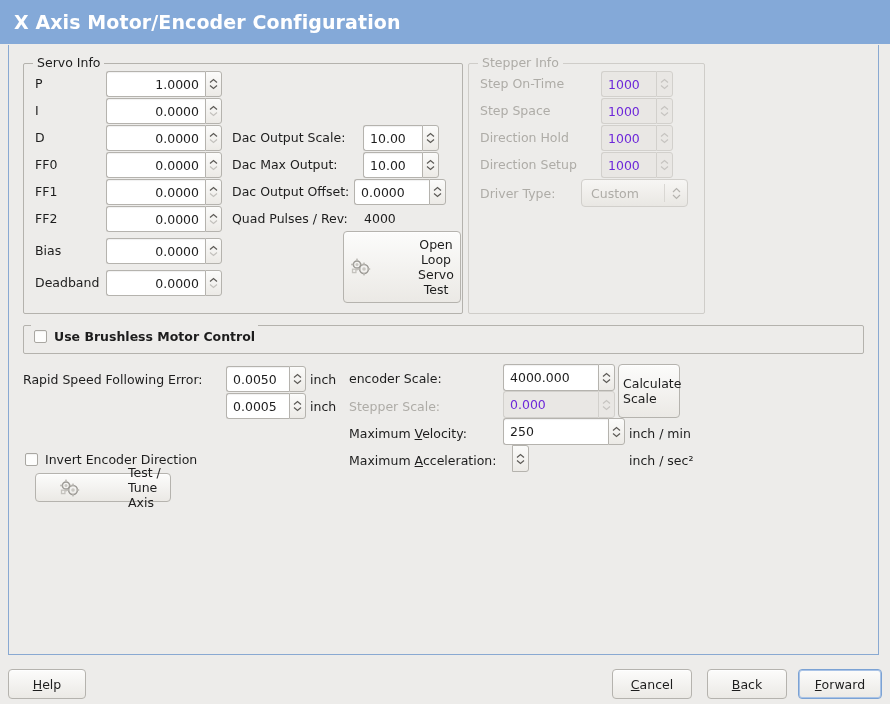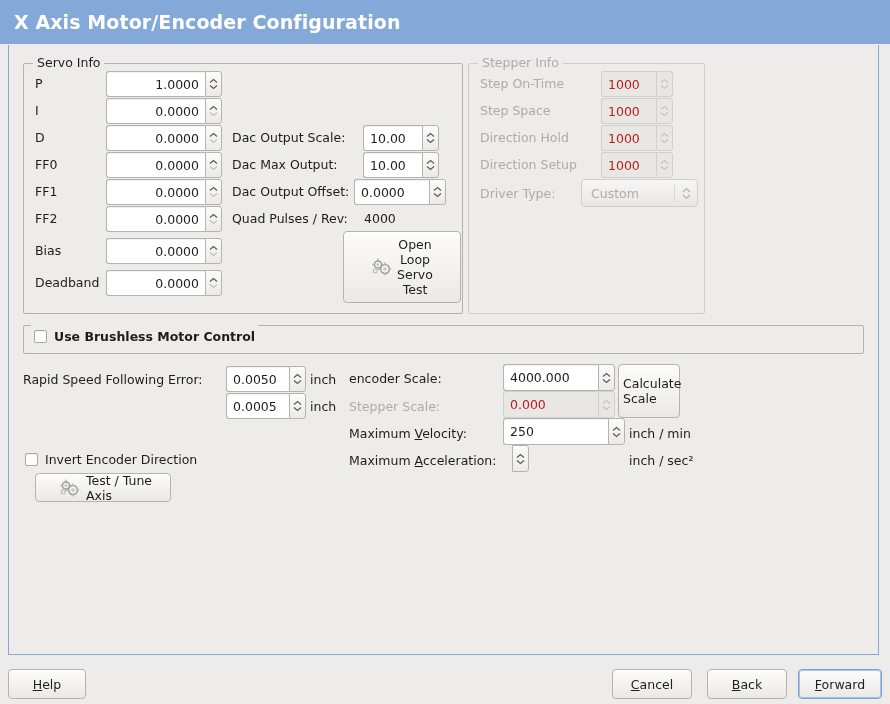--- a/index.html
+++ b/index.html
@@ -67,21 +67,21 @@
     width:17px;box-sizing:border-box;
     border:1px solid #b5b3ae;border-radius:0 3px 3px 0;
     background:linear-gradient(#fbfbfa,#eceae6);
     display:flex;flex-direction:column;
     align-items:center;justify-content:center;
   }
   .spin .btns .ar{
     width:9px;height:6px;display:block;line-height:0;
   }
   .spin .btns .ar svg{display:block;}
-  .spin.disabled .entry{background:#e9e7e4;color:#b91c1c;border-color:#d2d0cc;box-shadow:none;}
+  .spin.disabled .entry{background:#e9e7e4;color:#6d28d9;border-color:#d2d0cc;box-shadow:none;}
   .spin.disabled .btns{border-color:#d2d0cc;background:#e9e7e4;}
   .spin.disabled .btns .ar svg path{stroke:#c6c4c0;}
   .spin.nodown .btns .ar.dn svg path{stroke:#c3c1bd;}
 
   
   .combo{
     position:absolute;height:28px;box-sizing:border-box;
     border:1px solid #d1cfcb;border-radius:4px;
     background:linear-gradient(#f7f6f4,#e9e7e3);
     display:flex;align-items:center;
@@ -91,20 +91,21 @@
   .combo .carr{width:22px;display:flex;align-items:center;justify-content:center;}
 
   
   .btn{
     position:absolute;box-sizing:border-box;
     border:1px solid #b5b3ae;border-radius:4px;
     background:linear-gradient(#fcfcfb,#ebe9e5);
     display:flex;align-items:center;justify-content:center;
     font-size:12.5px;color:#1d1d1d;cursor:default;
     box-shadow:0 1px 0 rgba(255,255,255,.7) inset;
+    gap:42px;
   }
   .btn.focus{
     border-color:#7ba2d4;
     box-shadow:0 0 0 1px #a9c3e6 inset,0 1px 0 rgba(255,255,255,.7) inset;
   }
   .btn u{text-decoration:underline;}
   .btn .blabel{text-align:center;line-height:15px;}
 
   
   .chk{position:absolute;display:flex;align-items:center;white-space:nowrap;}
@@ -444,21 +445,21 @@
               </span>
             <span class="ar dn">
                 <svg width="9" height="6" viewBox="0 0 9 6">
                   <path d="M1 1.5L4.5 4.5L8 1.5" fill="none" stroke="#c6c4c0" stroke-width="1.2"></path>
                 </svg>
               </span>
           </div>
         </div>
 
         <div class="lbl dim" style="left:12px;top:123px;">Driver Type:</div>
-        <div class="combo" style="left:113px;top:116px;width:117px;">
+        <div class="combo" style="left:113px;top:116px;width:107px;">
           <span class="ctext">Custom</span>
           <span class="csep"></span>
           <span class="carr">
             <svg width="9" height="13" viewBox="0 0 9 13">
               <path d="M1 5L4.5 1.6L8 5" fill="none" stroke="#b5b3af" stroke-width="1.2"></path>
               <path d="M1 8L4.5 11.4L8 8" fill="none" stroke="#b5b3af" stroke-width="1.2"></path>
             </svg>
           </span>
         </div>
 

